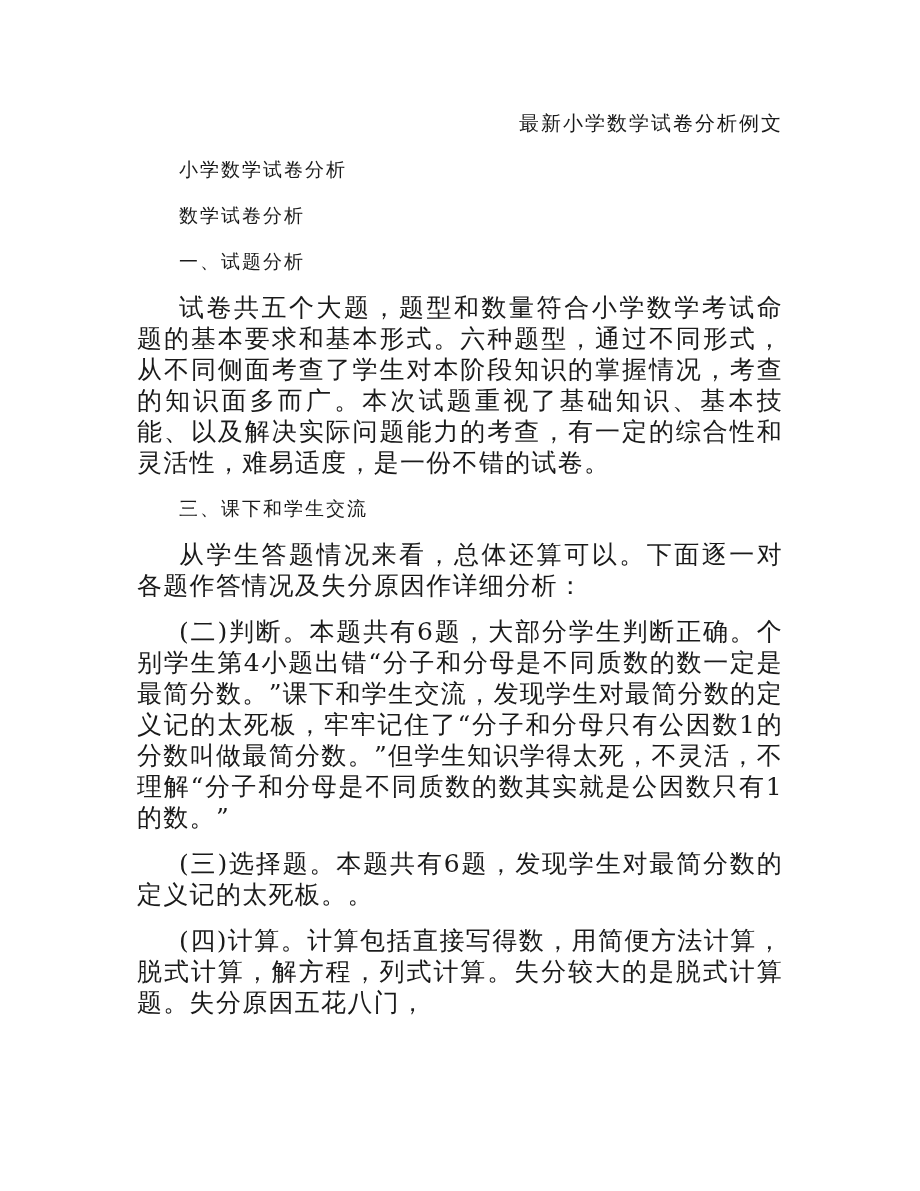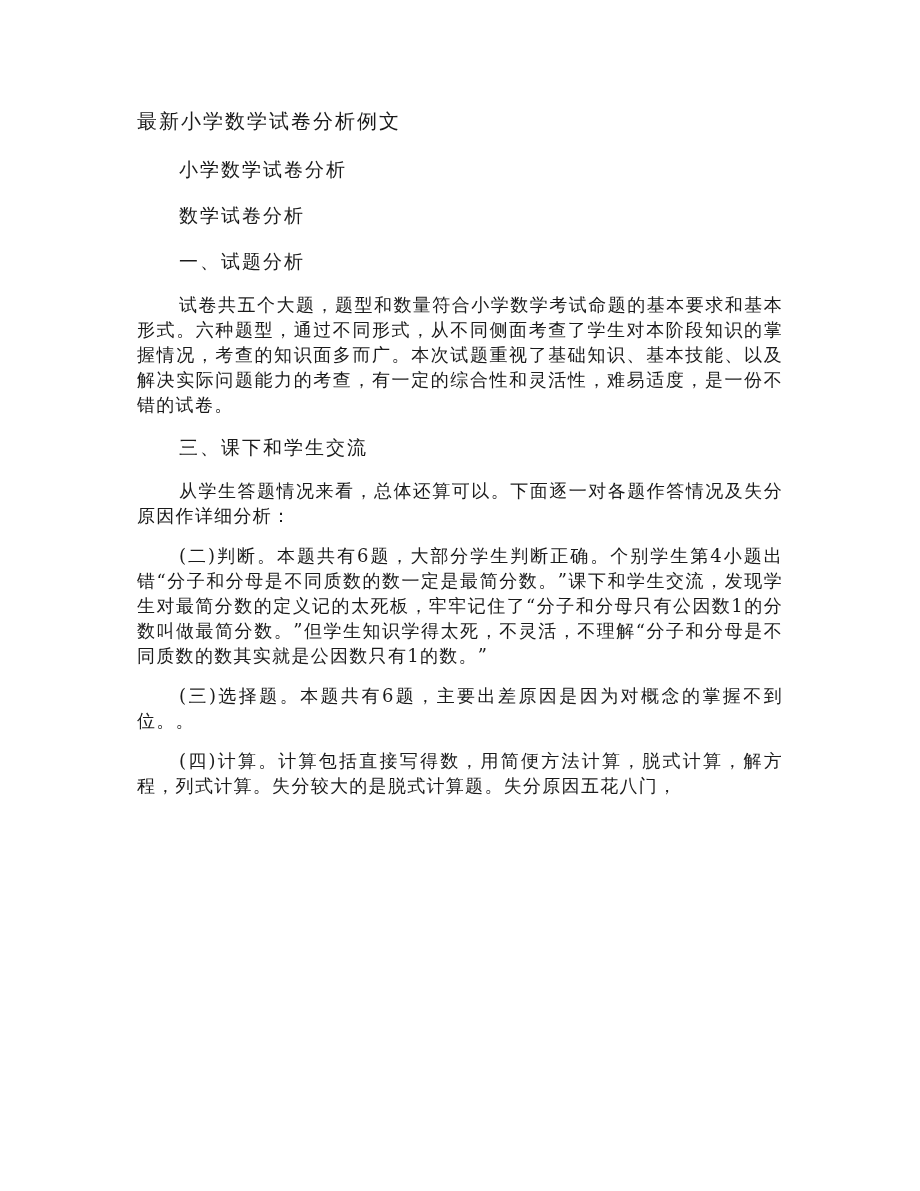--- a/index.html
+++ b/index.html
@@ -15,31 +15,30 @@
     font-family: "DejaVu Serif", "Liberation Serif", serif;
     color: #1a1a1a;
   }
   .page {
     position: absolute;
     left: 137px;
     top: 108px;
     width: 646px;
   }
   .doc-title {
-    text-align: left;
+    text-align: right;
     font-size: 20px;
     letter-spacing: 2px;
     line-height: 30px;
     margin: 0 0 16px 0;
     font-weight: normal;
-    font-family: Liberation Mono, monospace;
   }
   .para {
-    font-size: 18px;
-    line-height: 25px;
+    font-size: 25px;
+    line-height: 31px;
     margin: 0 0 15px 0;
     text-indent: 42px;
     letter-spacing: 1.3px;
     text-align: justify;
     word-break: break-all;
   }
   .heading {
     font-size: 19px;
     line-height: 31px;
     margin: 0 0 15px 0;
@@ -53,15 +52,15 @@
 <div class="page">
   <h1 class="doc-title">最新小学数学试卷分析例文</h1>
 
   <p class="heading">小学数学试卷分析</p>
   <p class="heading">数学试卷分析</p>
   <p class="heading">一、试题分析</p>
   <p class="para">试卷共五个大题，题型和数量符合小学数学考试命题的基本要求和基本形式。六种题型，通过不同形式，从不同侧面考查了学生对本阶段知识的掌握情况，考查的知识面多而广。本次试题重视了基础知识、基本技能、以及解决实际问题能力的考查，有一定的综合性和灵活性，难易适度，是一份不错的试卷。</p>
   <p class="heading">三、课下和学生交流</p>
   <p class="para">从学生答题情况来看，总体还算可以。下面逐一对各题作答情况及失分原因作详细分析：</p>
   <p class="para">(二)判断。本题共有6题，大部分学生判断正确。个别学生第4小题出错“分子和分母是不同质数的数一定是最简分数。”课下和学生交流，发现学生对最简分数的定义记的太死板，牢牢记住了“分子和分母只有公因数1的分数叫做最简分数。”但学生知识学得太死，不灵活，不理解“分子和分母是不同质数的数其实就是公因数只有1的数。”</p>
-  <p class="para">(三)选择题。本题共有6题，主要出差原因是因为对概念的掌握不到位。。</p>
+  <p class="para">(三)选择题。本题共有6题，发现学生对最简分数的定义记的太死板。。</p>
   <p class="para">(四)计算。计算包括直接写得数，用简便方法计算，脱式计算，解方程，列式计算。失分较大的是脱式计算题。失分原因五花八门，</p>
 </div>
 
 </body></html>

